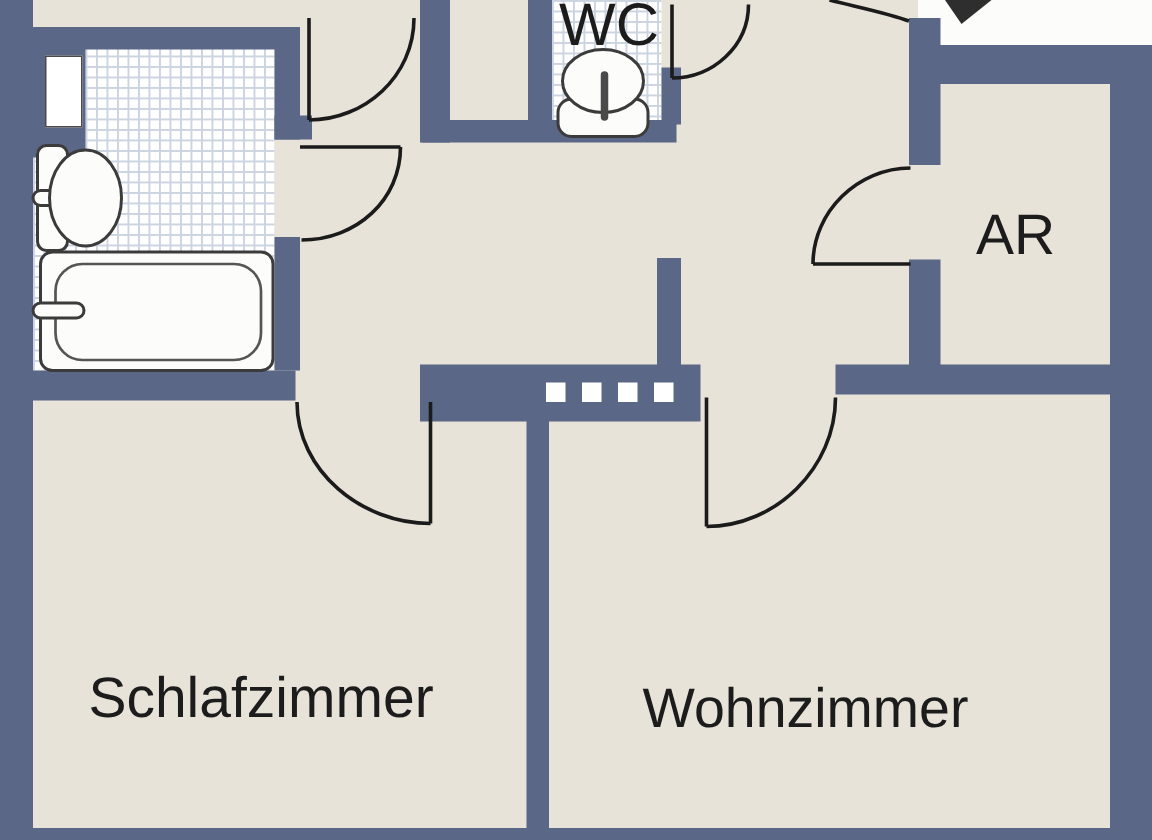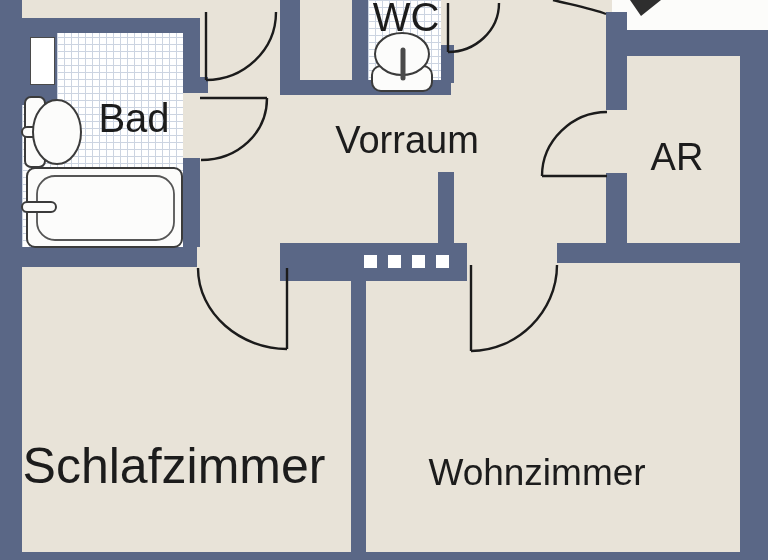--- a/index.html
+++ b/index.html
@@ -115,20 +115,18 @@
       <rect class="fixture" x="22" y="202" width="34" height="10" rx="5"></rect>
     </g>
 
     <g>
       <rect class="fixture" x="372" y="66" width="60" height="25" rx="9"></rect>
       <ellipse class="fixture" cx="402" cy="54" rx="27" ry="21"></ellipse>
       <line x1="403" y1="50" x2="403" y2="78" stroke="#4a4a4a" stroke-width="5" stroke-linecap="round"></line>
     </g>
   </svg>
 
-  <div class="room-label" style="left:134px;top:118px;font-size:40px;">Bad</div>
   <div class="room-label" style="left:406px;top:17px;font-size:40px;">WC</div>
-  <div class="room-label" style="left:407px;top:140px;font-size:38px;">Vorraum</div>
   <div class="room-label" style="left:677px;top:157px;font-size:38px;">AR</div>
-  <div class="room-label" style="left:174px;top:466px;font-size:50px;">Schlafzimmer</div>
+  <div class="room-label" style="left:174px;top:466px;font-size:38px;">Schlafzimmer</div>
   <div class="room-label" style="left:537px;top:472px;font-size:37px;">Wohnzimmer</div>
 
 </div>
 
 </body></html>

